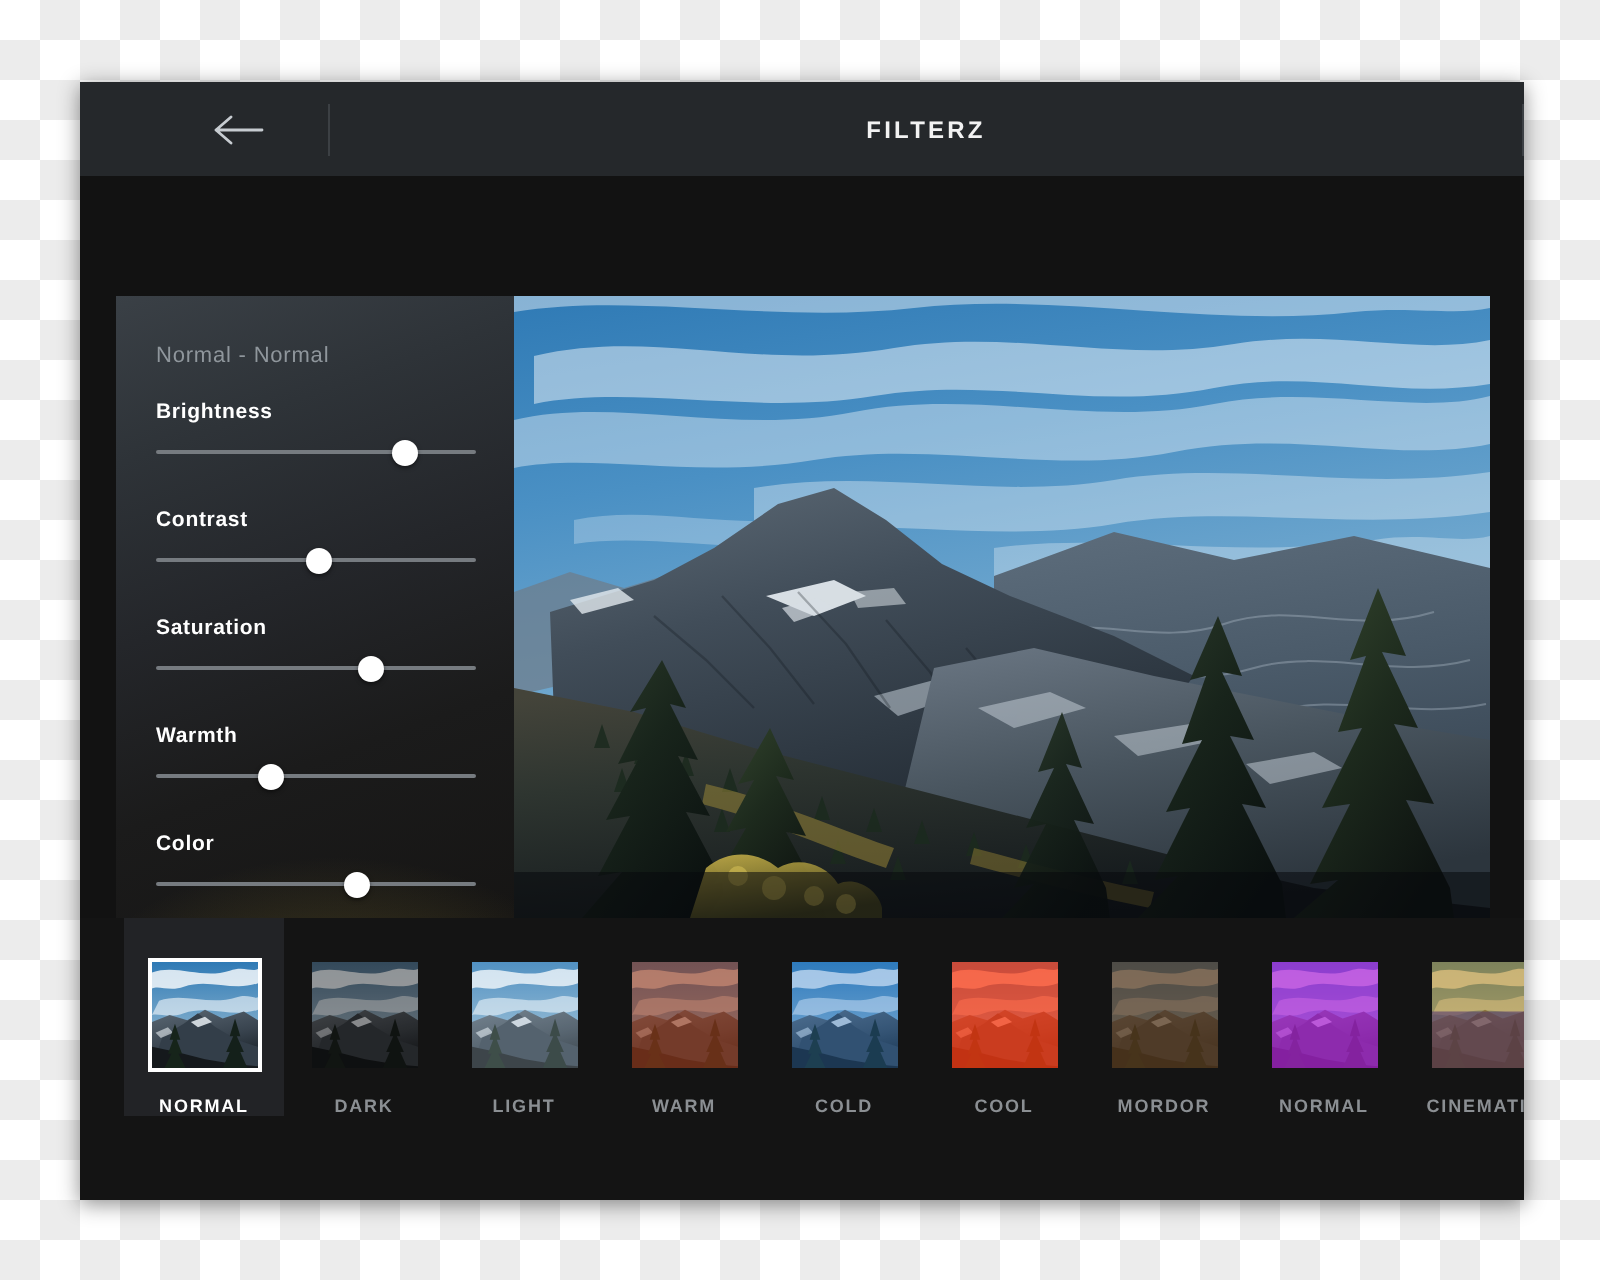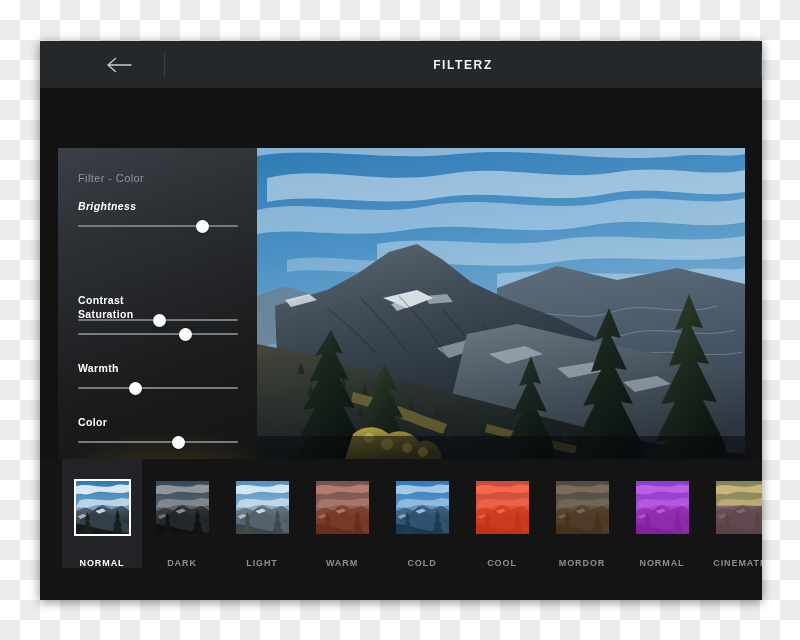--- a/index.html
+++ b/index.html
@@ -157,21 +157,21 @@
     overflow: hidden;
   }
   .filter-item.selected .thumb-frame { border-color: #ffffff; }
   .thumb-frame .thumb-inner {
     width: 100%; height: 100%;
     overflow: hidden;
     position: relative;
   }
   .thumb-frame svg { display: block; width: 100%; height: 100%; }
   .filter-caption {
-    margin-top: 22px;
+    margin-top: 12px;
     font-size: 9px;
     font-weight: bold;
     letter-spacing: 0.9px;
     color: #8b8f93;
     white-space: nowrap;
   }
   .filter-item.selected .filter-caption { color: #ffffff; }
 </style>
 </head>
 <body>
@@ -187,29 +187,29 @@
       </span>
     </div>
     <div class="hdr-divider"></div>
     <div id="app-title">FILTERZ</div>
     <div class="hdr-divider"></div>
   </div>
 
   <div id="editor-area">
 
     <div id="controls-panel">
-      <div id="filter-name">Filter - Color</div>
+      <div id="filter-name">Normal - Normal</div>
       <div id="sliders-host">
-          <div class="slider-group" style="top: 52px; font-style: italic;">
+          <div class="slider-group" style="top: 52px;">
             <div class="slider-label">Brightness</div>
             <div class="slider-track">
               <div class="slider-thumb" style="left: 78%;"></div>
             </div>
           </div>
-          <div class="slider-group" style="top: 106px; margin-top: 40px;">
+          <div class="slider-group" style="top: 106px;">
             <div class="slider-label">Contrast</div>
             <div class="slider-track">
               <div class="slider-thumb" style="left: 51%;"></div>
             </div>
           </div>
           <div class="slider-group" style="top: 160px;">
             <div class="slider-label">Saturation</div>
             <div class="slider-track">
               <div class="slider-thumb" style="left: 67%;"></div>
             </div>

